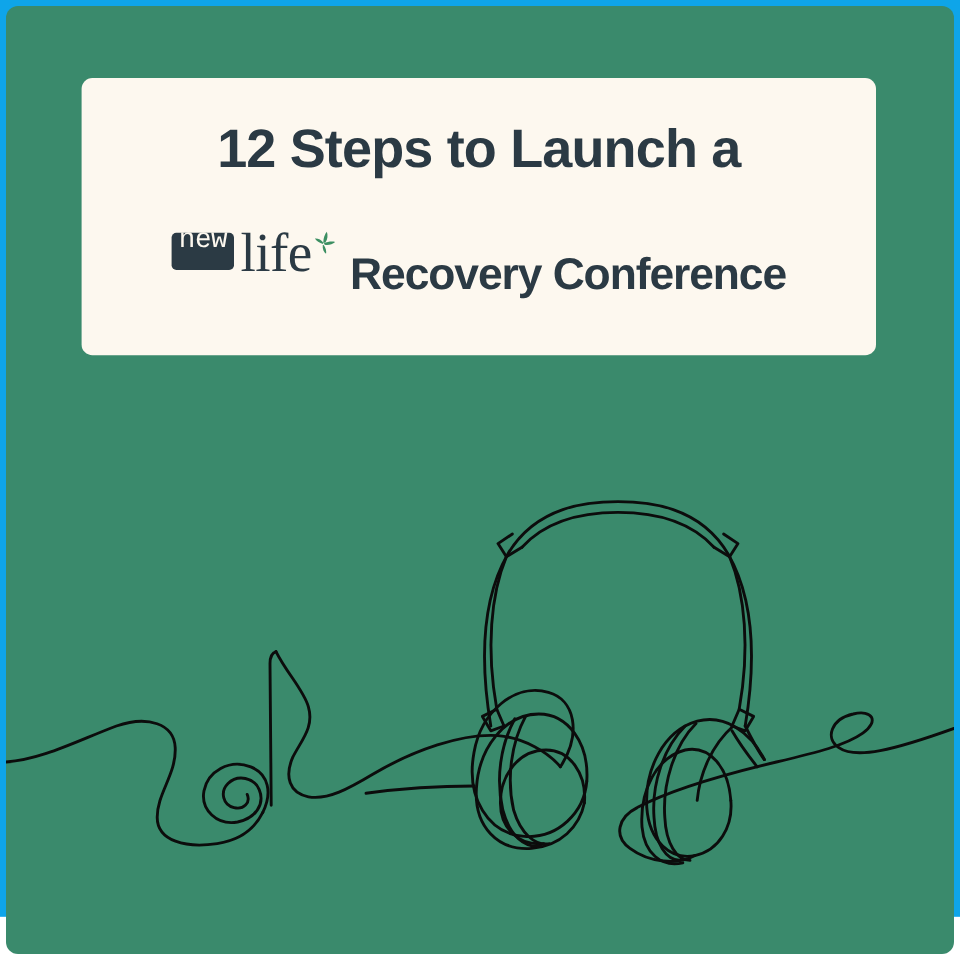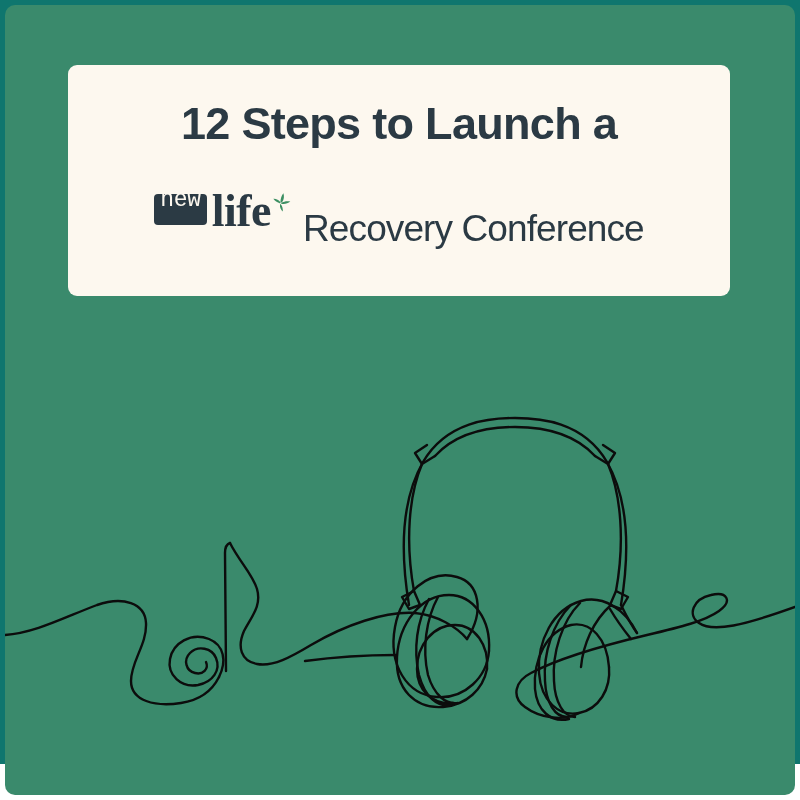--- a/index.html
+++ b/index.html
@@ -9,21 +9,21 @@
     width: 800px;
     height: 800px;
     overflow: hidden;
     font-family: "Liberation Sans", sans-serif;
   }
 
   #stage {
     position: relative;
     width: 800px;
     height: 764px;
-    background: #0f766e;
+    background: #0ea5e9;
   }
 
   
   #panel {
     position: absolute;
     left: 5px;
     top: 5px;
     width: 790px;
     height: 790px;
     background: #3a8a6c;
@@ -81,39 +81,39 @@
     font-size: 23px;
     letter-spacing: -0.3px;
     padding: 1px 6px 18px 6px;
     height: 31px;
     line-height: 1;
     transform: translateY(1px);
   }
 
   .life-word {
     font-family: "Liberation Serif", serif;
-    font-weight: bold;
+    font-weight: normal;
     font-size: 46px;
     color: #2b3a44;
     line-height: 1;
     margin-left: 5px;
     letter-spacing: -0.5px;
     transform: translateY(3px);
   }
 
   .sprout {
     margin-left: -3px;
     margin-right: 9px;
     transform: translateY(-4px);
     display: inline-block;
   }
 
   .conf-text {
     font-family: "Liberation Sans", sans-serif;
-    font-weight: normal;
+    font-weight: bold;
     font-size: 37px;
     color: #2b3a44;
     letter-spacing: -0.9px;
     line-height: 1;
     transform: translateY(1px);
     margin-top: 39px;
   }
 
   
   #lineart {

